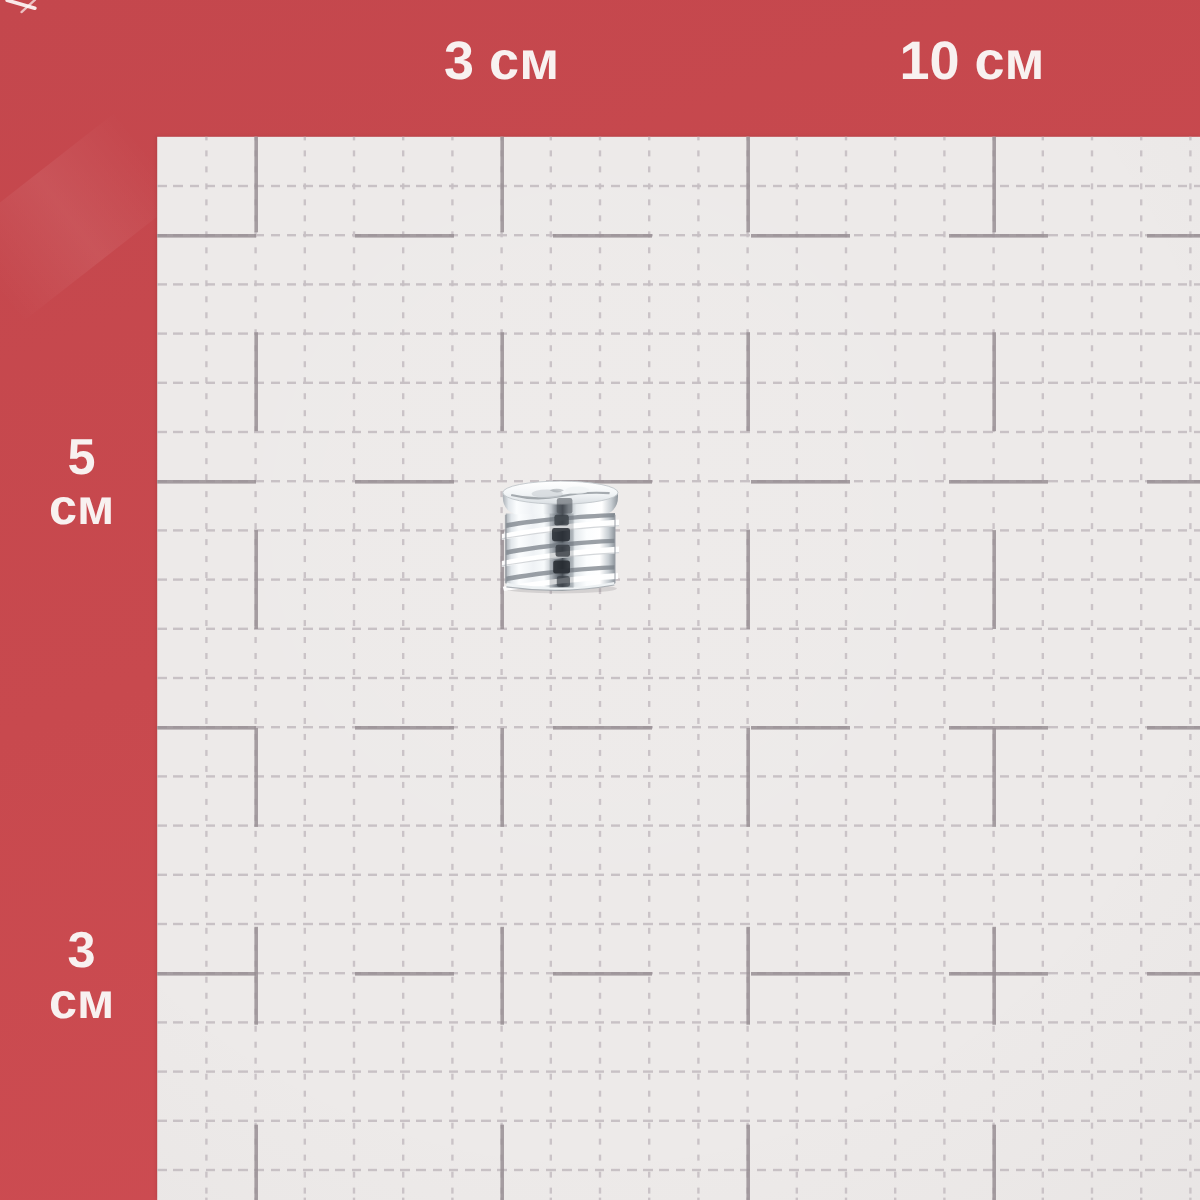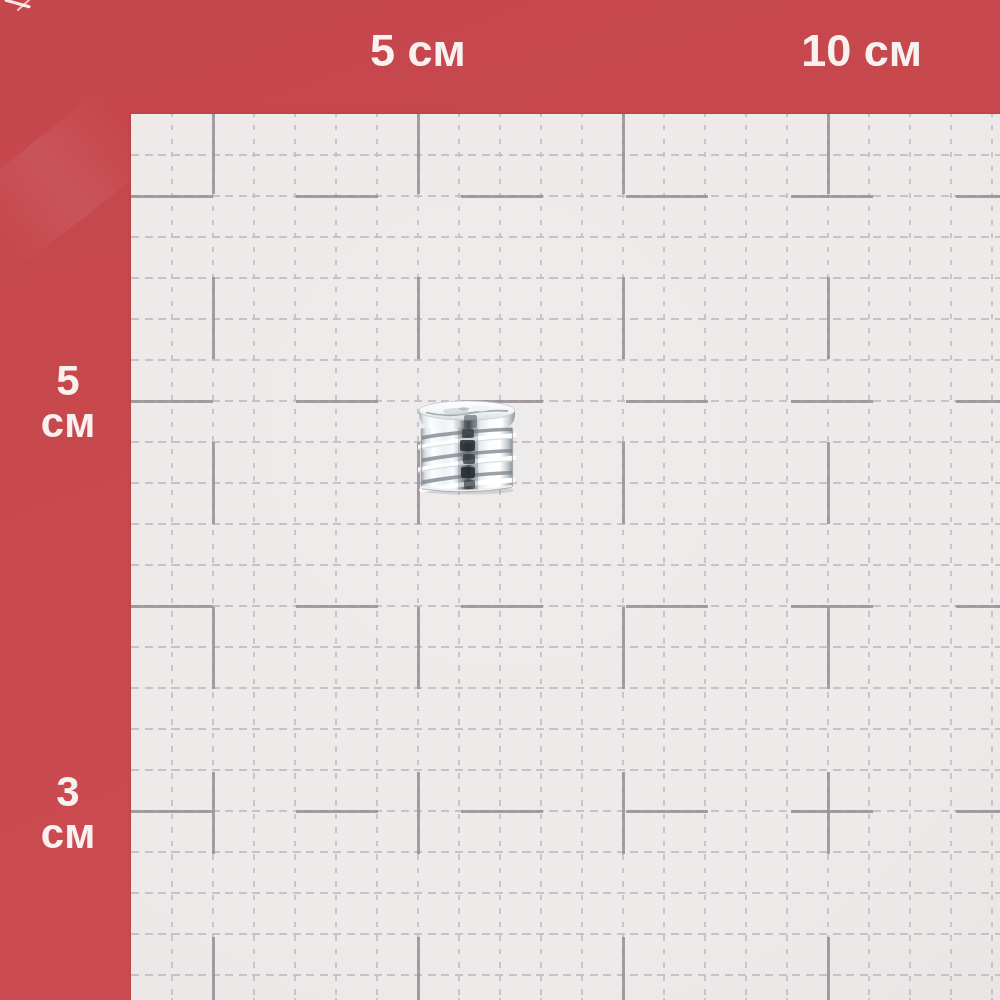--- a/index.html
+++ b/index.html
@@ -36,21 +36,21 @@
   .hline.major{height:3px;opacity:.85;
     background-image:repeating-linear-gradient(90deg,var(--grid-dark) 0 82px,transparent 82px 165px);}
 
   .vignette{position:absolute;inset:0;pointer-events:none;
     background:radial-gradient(130% 130% at 42% 36%,rgba(255,255,255,.05) 0%,rgba(255,255,255,0) 45%,rgba(88,76,82,.07) 100%);}
 
   
   .lbl{position:absolute;color:var(--label);font-weight:bold;text-align:center;}
   .lbl-top{width:160px;top:26px;height:50px;line-height:50px;font-size:45px;}
   #top5{left:338px;}
-  #top10{left:762px;text-align:right;}
+  #top10{left:730px;}
   .lbl-left{left:8px;width:120px;line-height:42px;font-size:42px;}
   #left5{top:360px;}
   #left10{top:771px;}
 
   
   .scratch{position:absolute;background:rgba(255,249,249,.9);border-radius:2px;}
   .s1{left:4px;top:2px;width:27px;height:3px;transform:rotate(16deg);}
   .s2{left:15px;top:4px;width:17px;height:2px;transform:rotate(-42deg);opacity:.75;}
   .sheen{position:absolute;left:-30px;top:130px;width:190px;height:90px;pointer-events:none;
     background:linear-gradient(90deg,transparent 0%,rgba(255,255,255,.07) 45%,transparent 90%);
@@ -61,21 +61,21 @@
 </style>
 </head>
 <body>
 
 <div class="photo">
 
   <div class="scratch s1"></div>
   <div class="scratch s2"></div>
   <div class="sheen"></div>
 
-  <div class="lbl lbl-top" id="top5">5 см</div>
+  <div class="lbl lbl-top" id="top5">3 см</div>
   <div class="lbl lbl-top" id="top10">10 см</div>
 
   <div class="lbl lbl-left" id="left5">
     <div>5</div>
     <div>см</div>
   </div>
   <div class="lbl lbl-left" id="left10">
     <div>3</div>
     <div>см</div>
   </div>

